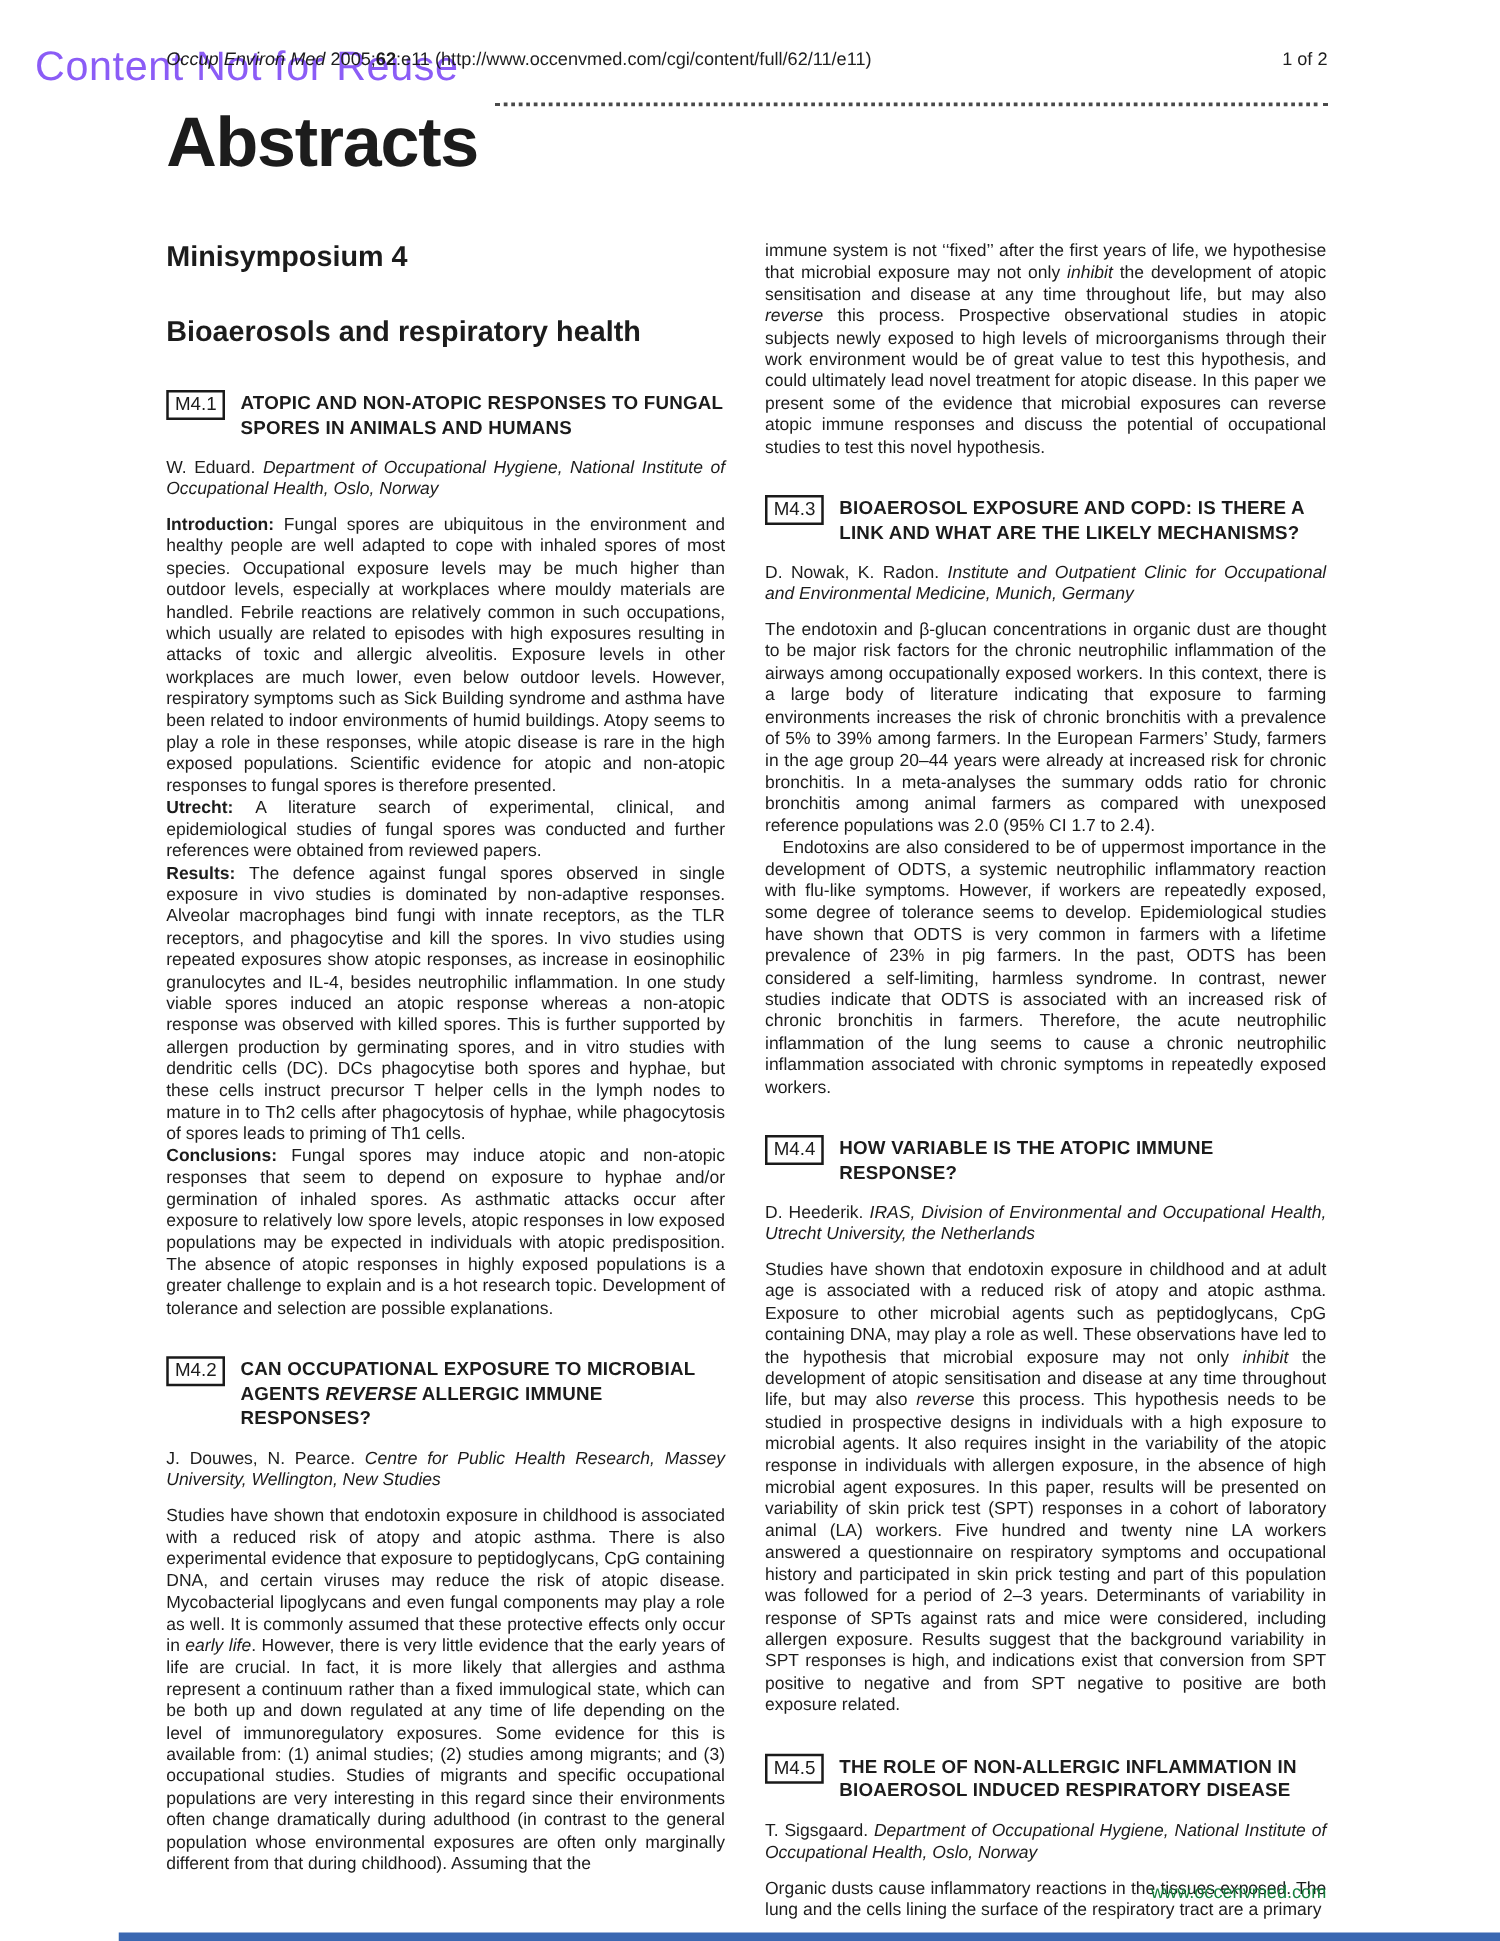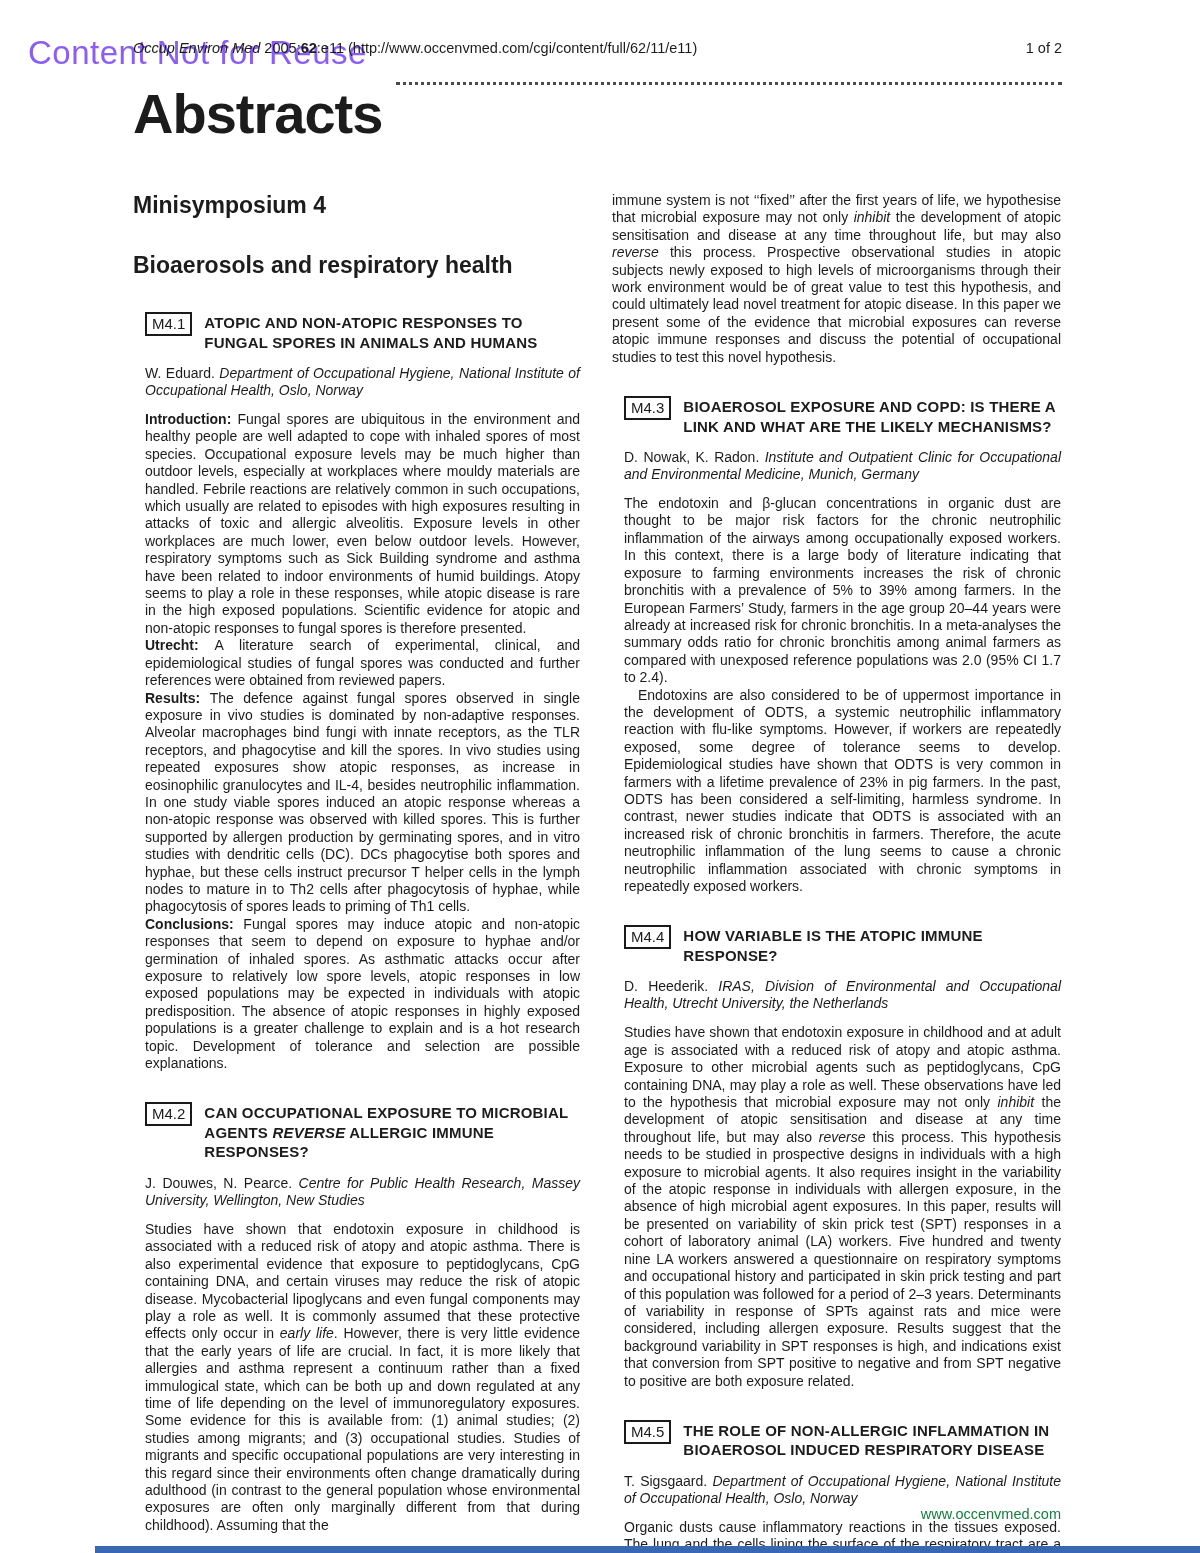--- a/index.html
+++ b/index.html
@@ -52,21 +52,21 @@
     flex: 1;
     height: 0;
     margin: 0 0 10px 14px;
     border-bottom: 3px dotted #4a4a4a;
   }
   .col { position: absolute; top: 190px; }
   .colL { left: 133px; width: 447px; }
   .colR { left: 612px; width: 449px; }
   .session { margin: 0 0 31px 0; font-size: 23px; font-weight: bold; line-height: 31px; }
   .session + .session { margin-top: -2px; }
-  .abstract { margin-top: 30px; margin-left: 12px; }
+  .abstract { margin-top: 30px; }
   .abstract.first { margin-top: 0; }
   .headrow { display: flex; align-items: flex-start; }
   .absid {
     flex: 0 0 auto;
     border: 2px solid #1a1a1a;
     padding: 0px 5px 1px 5px;
     font-size: 15px;
     line-height: 19px;
     margin-right: 12px;
   }

